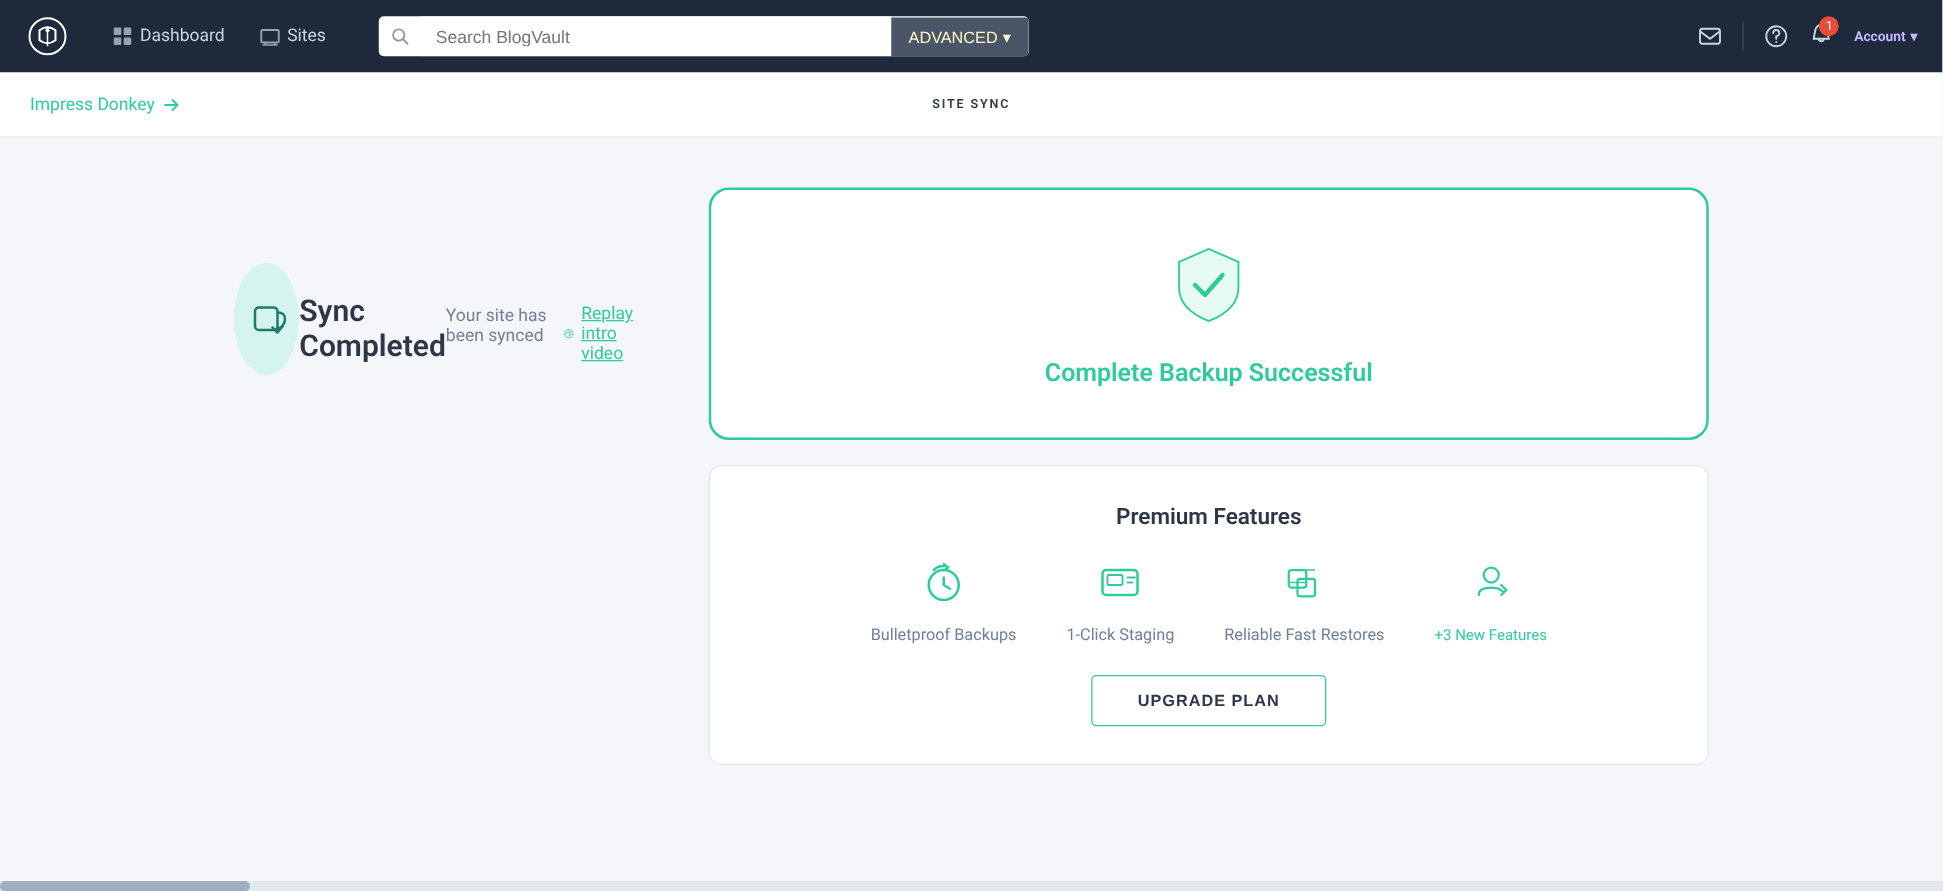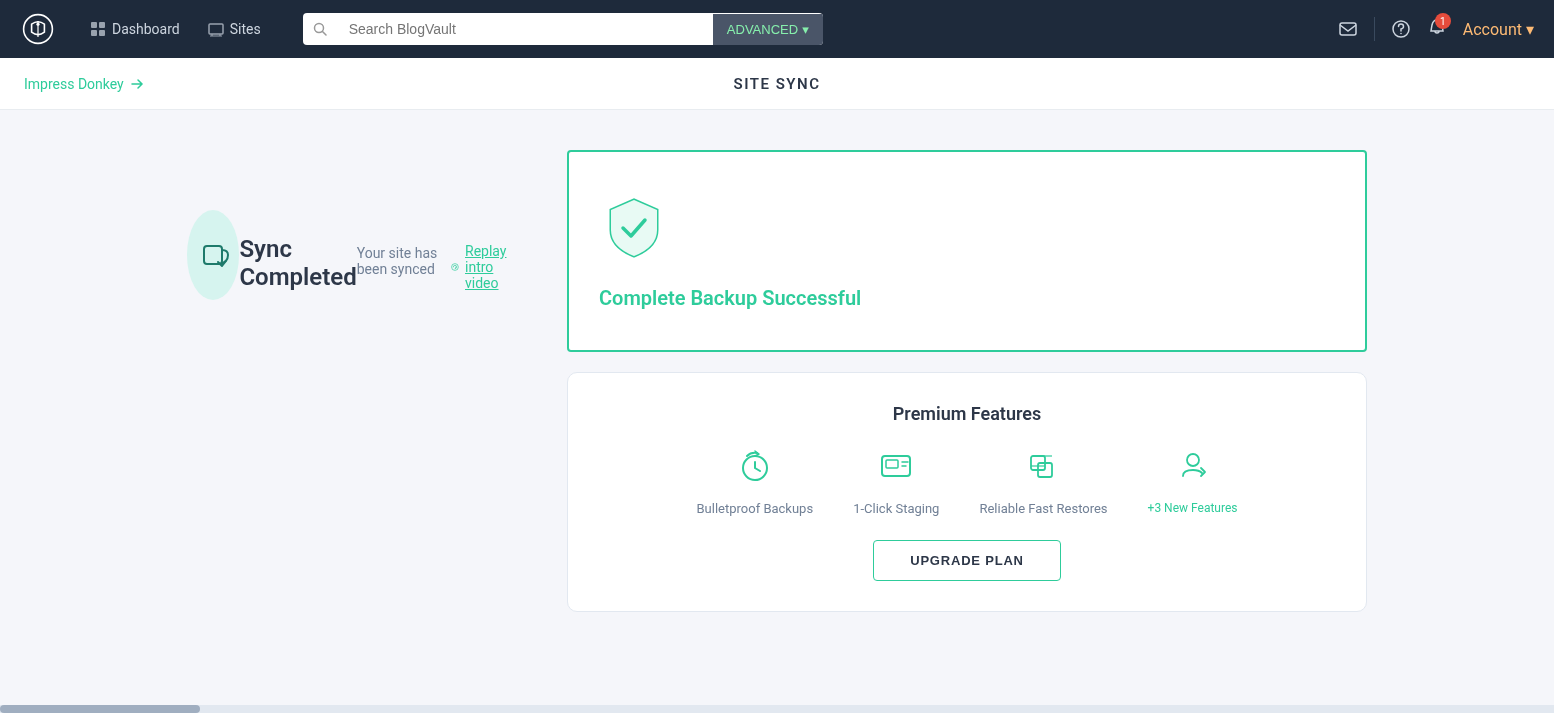--- a/index.html
+++ b/index.html
@@ -50,21 +50,21 @@
       font-size: 14px;
       color: #0369a1;
     }
     .search-icon-wrap {
       padding: 0 10px;
       color: #999;
       display: flex; align-items: center;
     }
     .advanced-btn {
       background: #4a5568;
-      color: #86efac;
+      color: #fef9c3;
       border: none;
       padding: 8px 14px;
       font-size: 13px;
       cursor: pointer;
       display: flex; align-items: center; gap: 4px;
       white-space: nowrap;
     }
 
     .nav-right {
       margin-left: auto;
@@ -82,24 +82,24 @@
       position: absolute;
       top: -4px; right: -4px;
       background: #e74c3c;
       color: #fff;
       font-size: 10px;
       width: 16px; height: 16px;
       border-radius: 50%;
       display: flex; align-items: center; justify-content: center;
     }
     .account-btn {
-      color: #fdba74;
-      font-size: 16px;
-      cursor: pointer;
-      display: flex; align-items: center; gap: 4px;
+      color: #c4b5fd;
+      font-size: 11px;
+      cursor: pointer;
+      display: flex; align-items: center; gap: 4px; font-weight: bold;
     }
 
     
     .breadcrumb-bar {
       background: #fff;
       border-bottom: 1px solid #e8ecf0;
       padding: 0 24px;
       height: 52px;
       display: flex; align-items: center; justify-content: center;
       position: relative;
@@ -109,21 +109,21 @@
       display: flex; align-items: center; gap: 8px;
     }
     .breadcrumb-link {
       color: #2ecc9b;
       font-size: 14px;
       cursor: pointer;
       text-decoration: none;
       display: flex; align-items: center; gap: 6px;
     }
     .page-title-center {
-      font-size: 15px;
+      font-size: 10px;
       font-weight: 600;
       letter-spacing: 1.5px;
       color: #2d3748;
       text-transform: uppercase;
     }
 
     
     .main-content {
       padding: 40px 60px;
       display: flex;
@@ -171,26 +171,26 @@
     .right-panel {
       flex: 1;
       display: flex;
       flex-direction: column;
       gap: 20px;
     }
 
     
     .backup-card {
       background: #fff;
-      border-radius: 4px;
+      border-radius: 16px;
       border: 2px solid #2ecc9b;
       padding: 40px 30px;
       display: flex;
       flex-direction: column;
-      align-items: flex-start;
+      align-items: center;
       gap: 20px;
     }
     .shield-icon-wrap {
       color: #2ecc9b;
     }
     .backup-title {
       font-size: 20px;
       font-weight: 600;
       color: #2ecc9b;
     }

